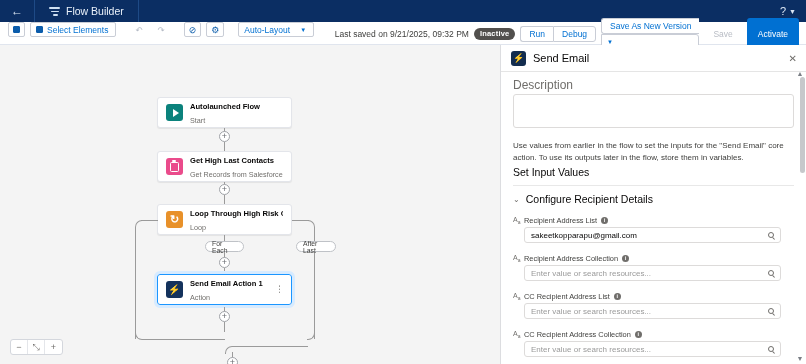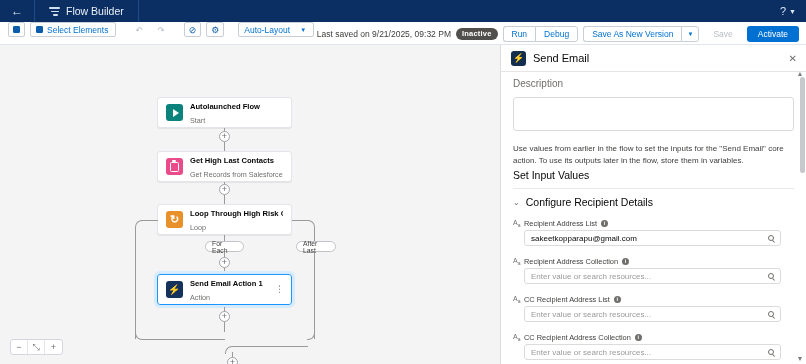--- a/index.html
+++ b/index.html
@@ -45,26 +45,26 @@
   .tb-right { position:absolute; right:7px; top:0; height:23px; display:flex;
     align-items:center; gap:5px; }
   .saved-txt { font-size:8.5px; color:#3e3e3c; }
   .badge-inactive { background:#514f4d; color:#fff; font-size:7.5px; font-weight:bold;
     border-radius:8px; padding:1.5px 6px; letter-spacing:.2px;}
   .btn-o { border:1px solid #c9cdd6; background:#fff; color:#0070d2; font-size:8.5px;
     height:16px; padding:2px 8px; border-radius:3px; display:flex;align-items:center; cursor:pointer;}
   .seg { display:flex; }
   .seg .btn-o:first-child { border-radius:3px 0 0 3px; border-right:none;}
   .seg .btn-o:last-child { border-radius:0 3px 3px 0; }
-  .seg2 { display:flex; }
+  .seg2 { display:flex;flex-direction:column; }
   .seg2 .btn-o:first-child{border-radius:3px 0 0 3px;border-right:none;}
   .seg2 .btn-o:last-child{border-radius:0 3px 3px 0; padding:0 5px;}
   .btn-dis { border:1px solid transparent; background:transparent; color:#b8bcc4;
     font-size:8.5px; height:16px; padding:0 8px; display:flex; align-items:center; }
-  .btn-act { background:#0070d2; color:#fff; font-size:8.5px; height:16px; padding:0 11px;
+  .btn-act { background:#0070d2; color:#fff; font-size:8.5px; height:16px; padding:16px 11px;
     border-radius:3px; display:flex; align-items:center; cursor:pointer; }
   .caret { font-size:6px; }
 
   
   .main { display:flex; height:319px; }
   .canvas { position:relative; flex:1; background:#f4f4f4; overflow:hidden; }
   .canvas-inner { position:absolute; inset:0; }
 
   
   .node { position:absolute; background:#fff; border:1px solid #e3e5ea; border-radius:3px;
@@ -111,21 +111,21 @@
   
   .panel { width:306px; background:#fff; border-left:1px solid #dcdde0; position:relative;
     display:flex; flex-direction:column; }
   .p-head { height:27px; display:flex; align-items:center; gap:7px; padding:0 10px;
     border-bottom:1px solid #e5e5e5; position:relative; }
   .p-ico { width:15px;height:15px;border-radius:3px;background:#132d4f;display:flex;
     align-items:center;justify-content:center;}
   .p-title { font-size:11px; color:#080707; font-weight:400; }
   .p-close { position:absolute; right:9px; color:#706e6b; font-size:10px; cursor:pointer;}
   .p-body { flex:1; overflow:hidden; padding:6px 12px 0 12px; position:relative;}
-  .f-lbl { font-size:10px; color:#706e6b; margin-bottom:8px; }
+  .f-lbl { font-size:12px; color:#706e6b; margin-bottom:2px; }
   textarea.desc { width:100%; height:34px; border:1px solid #dddbda; border-radius:3px;
     resize:none; font-family:"Liberation Sans",sans-serif; font-size:8px; padding:4px;
     color:#080707; outline:none;}
   .helptext { font-size:8px; color:#3e3e3c; line-height:1.45; margin-top:10px; }
   .sec-title { font-size:10.5px; color:#080707; margin-top:3px; }
   .divider { height:1px; background:#e8e8e8; margin-top:7px; }
   .accordion { display:flex; align-items:center; gap:6px; margin-top:7px; cursor:pointer;}
   .chev { font-size:8px; color:#706e6b; }
   .acc-title { font-size:10.5px; color:#080707; }
   .field { margin-top:11px; padding-left:11px; position:relative;}

